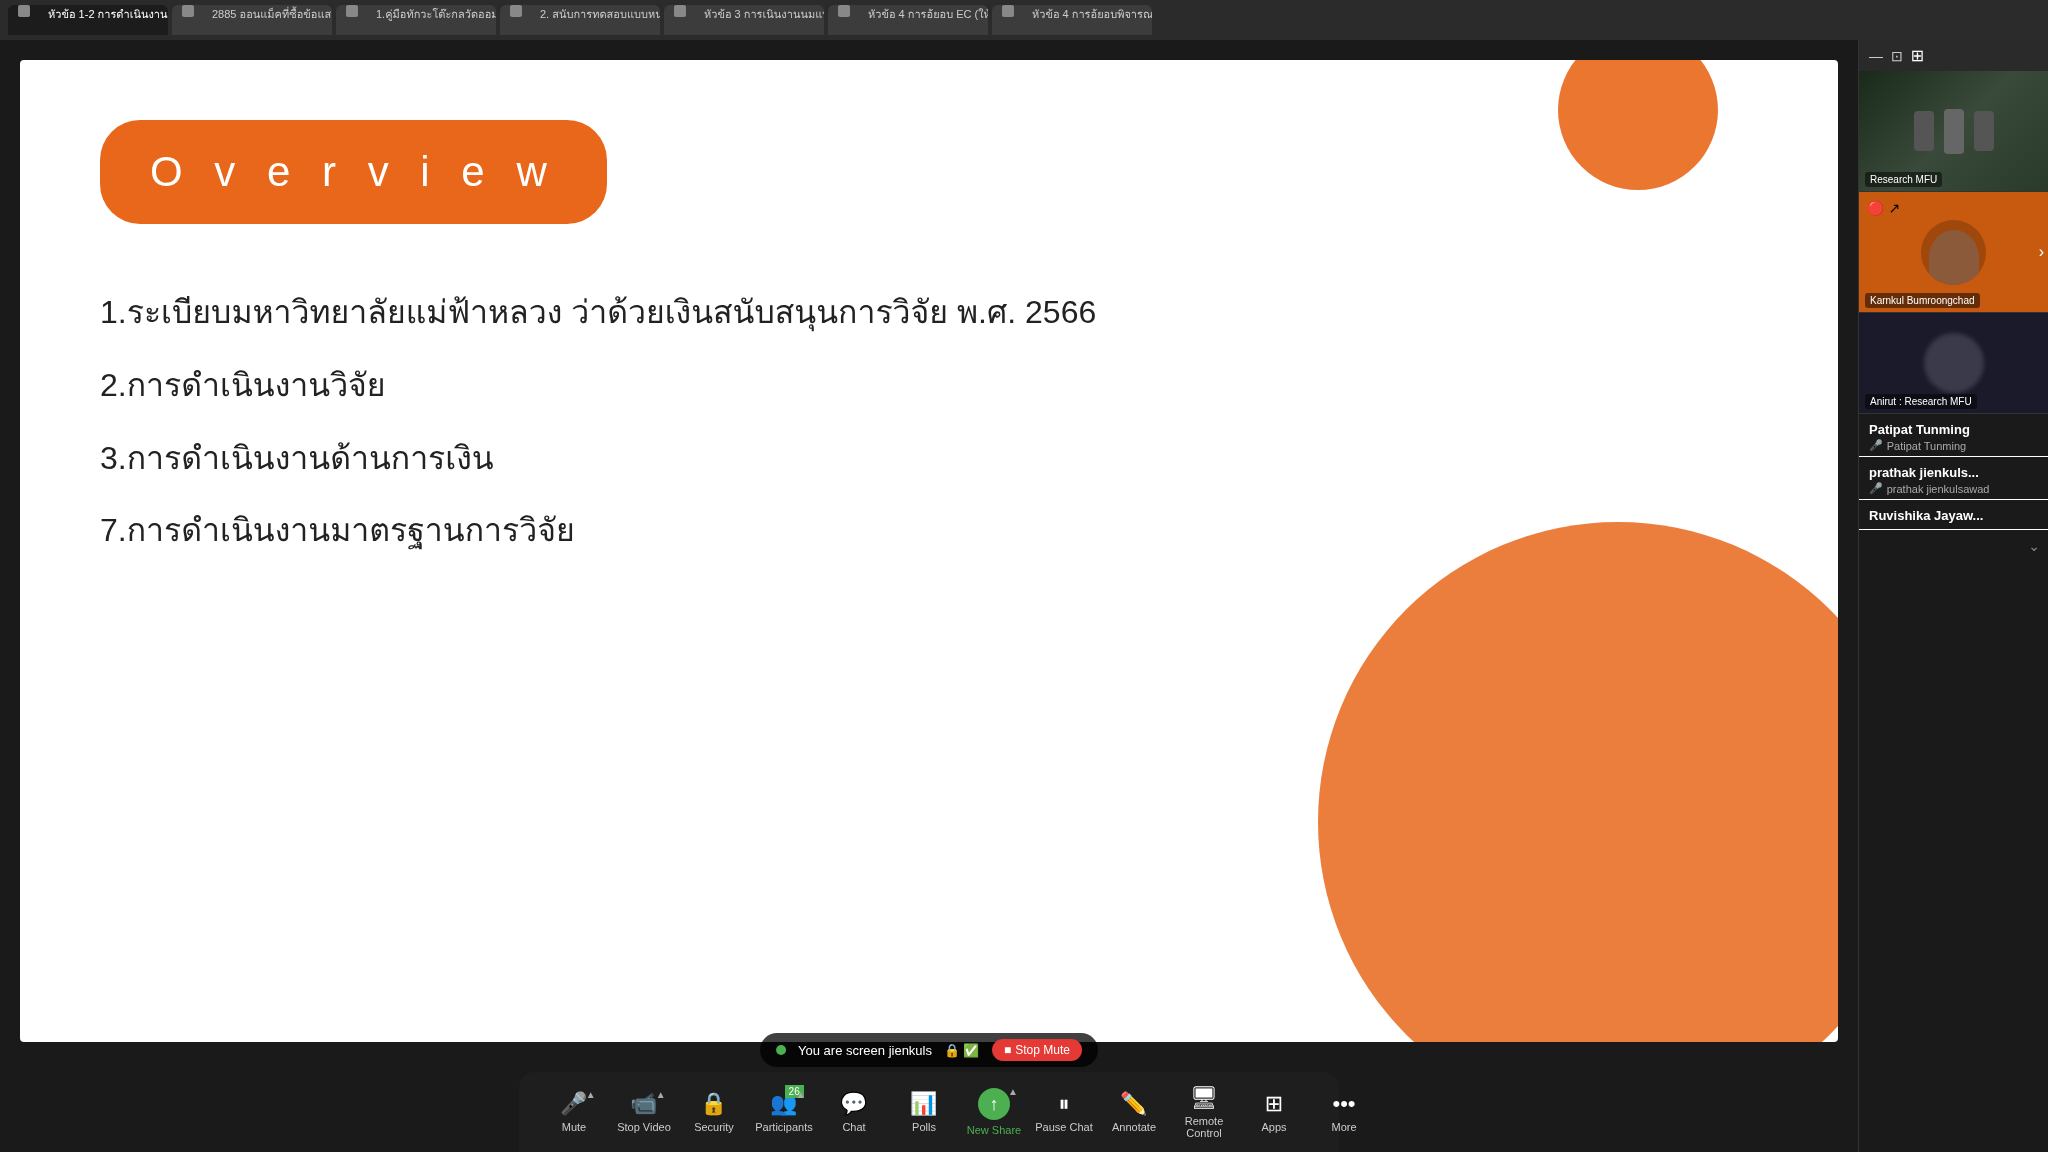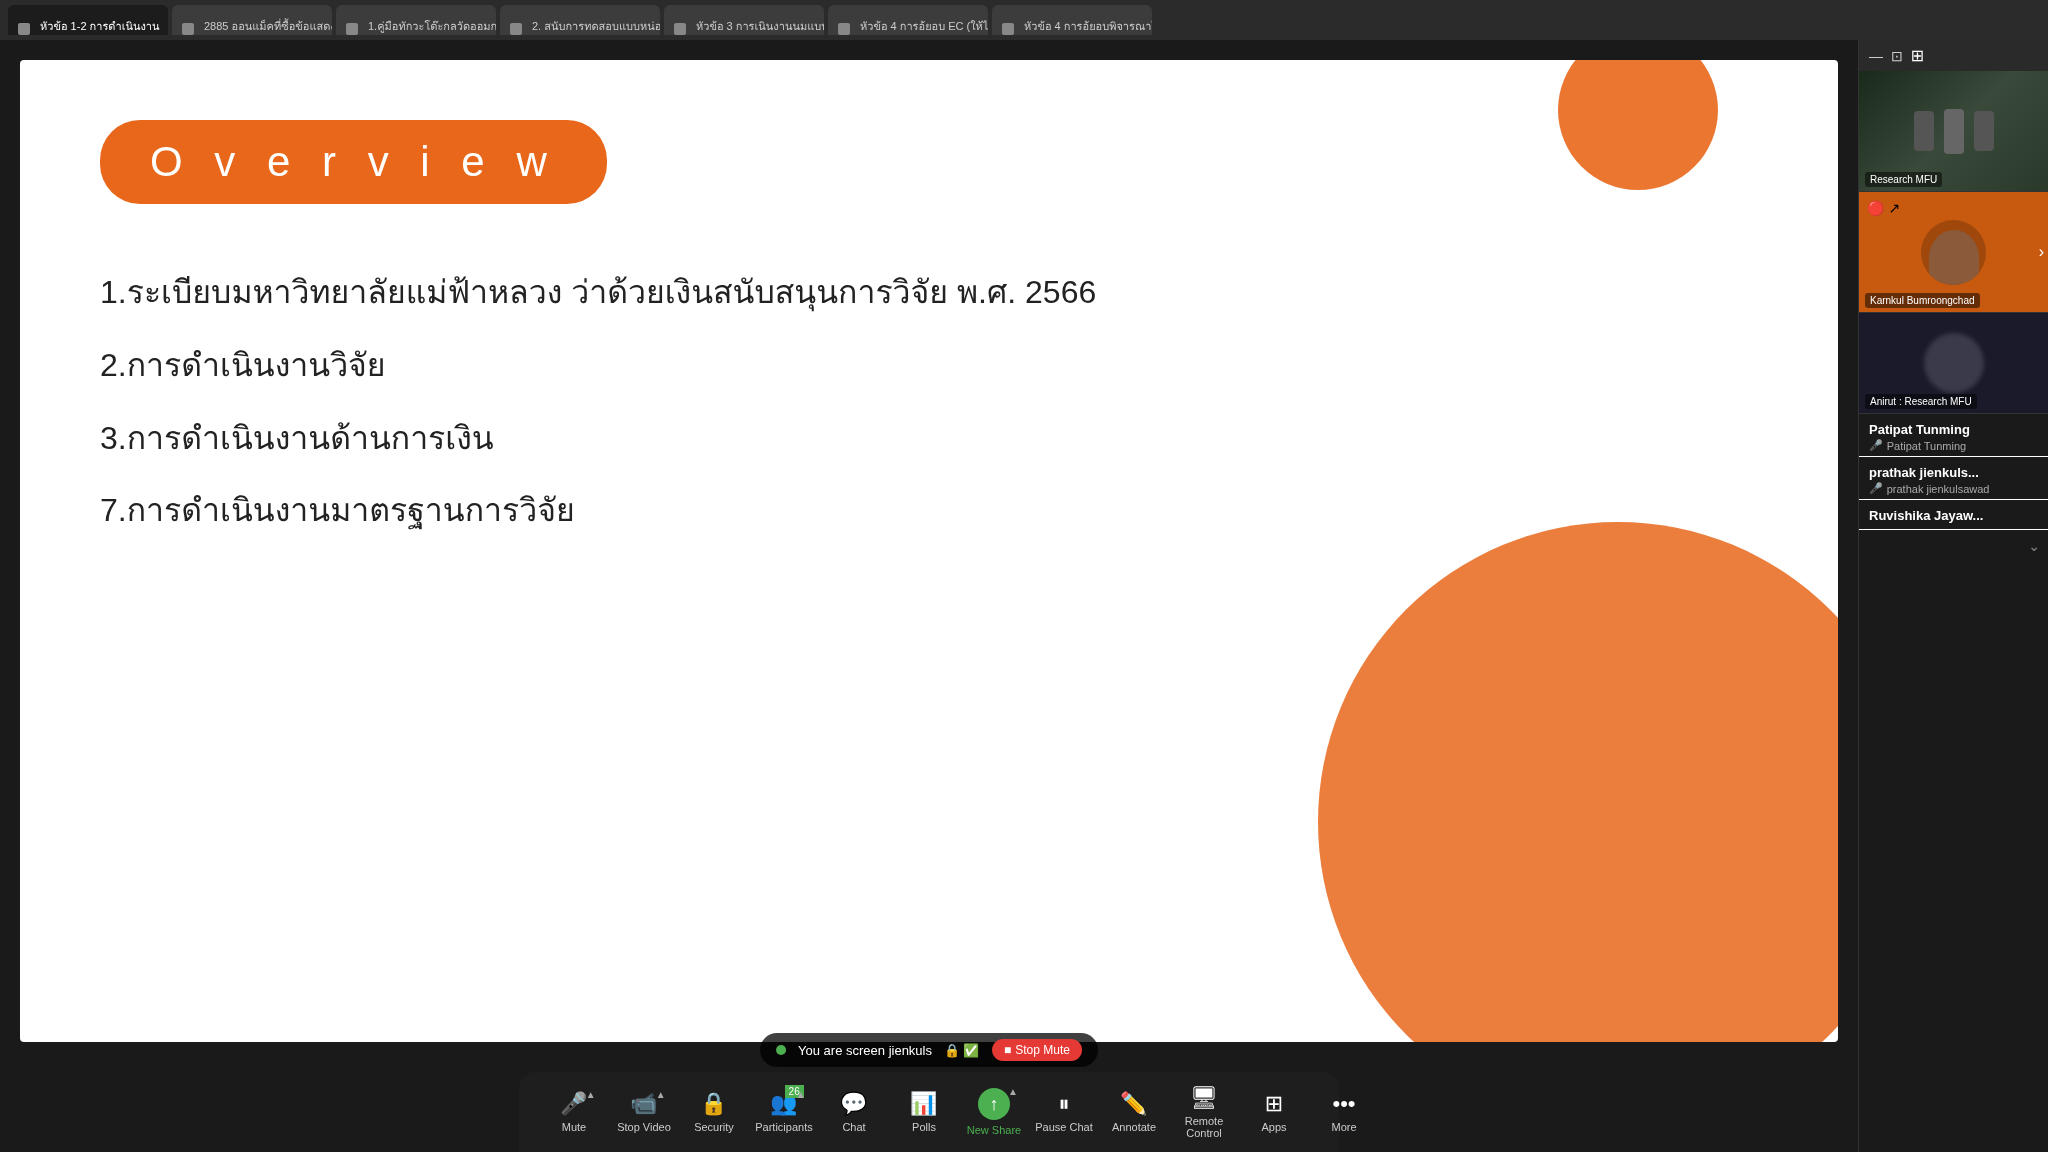--- a/index.html
+++ b/index.html
@@ -21,28 +21,28 @@
       padding: 0 8px;
       gap: 4px;
       overflow: hidden;
     }
     .tab {
       height: 30px;
       background: #3c3c3c;
       border-radius: 6px 6px 0 0;
       padding: 0 10px;
       display: flex;
-      align-items: flex-end;
+      align-items: flex-start;
       font-size: 11px;
       color: #ccc;
       white-space: nowrap;
       max-width: 160px;
       overflow: hidden;
       text-overflow: ellipsis;
-      gap: 10px;
+      gap: 18px;
     }
     .tab.active {
       background: #1c1c1c;
       color: #fff;
     }
     .tab-close {
       font-size: 10px;
       color: #999;
       cursor: pointer;
       margin-left: 4px;
@@ -83,21 +83,21 @@
     .slide-inner {
       width: 100%;
       height: 100%;
       position: relative;
       padding: 60px 80px;
     }
     .overview-badge {
       background: #e8671a;
       color: #fff;
       border-radius: 40px;
-      padding: 18px 50px;
+      padding: 28px 50px;
       font-size: 42px;
       letter-spacing: 10px;
       display: inline-block;
       margin-bottom: 40px;
       font-weight: normal;
     }
     .slide-list {
       list-style: none;
       margin-top: 26px;
     }

